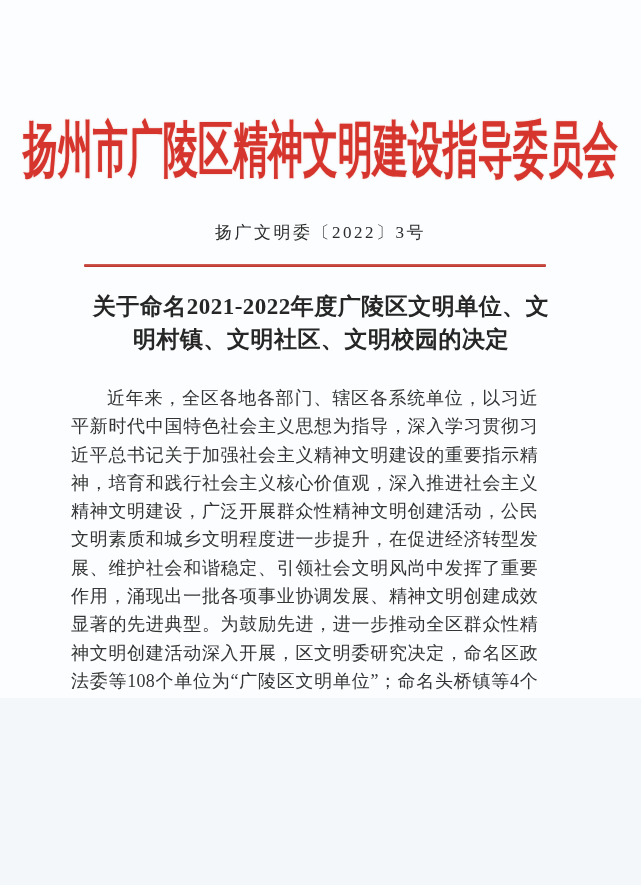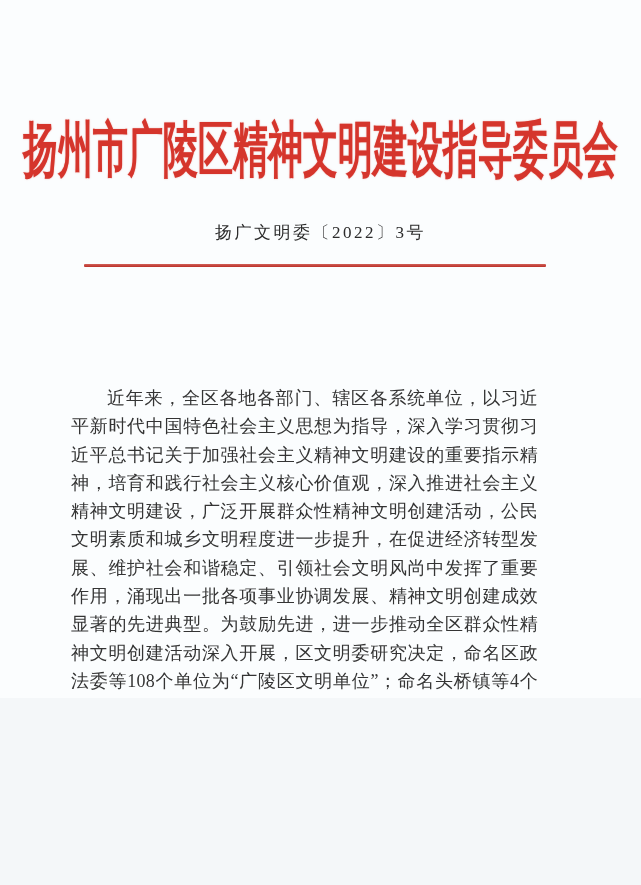--- a/index.html
+++ b/index.html
@@ -91,18 +91,19 @@
 <div class="page">
 
   <h1 class="header-title">
     <span class="stretch">扬州市广陵区精神文明建设指导委员会</span>
   </h1>
 
   <div class="doc-number">扬广文明委〔2022〕3号</div>
 
   <div class="red-line"></div>
 
+  <h2 class="doc-title">关于命名2021-2022年度广陵区文明单位、文明村镇、文明社区、文明校园的决定</h2>
 
   <p class="body-text">近年来，全区各地各部门、辖区各系统单位，以习近平新时代中国特色社会主义思想为指导，深入学习贯彻习近平总书记关于加强社会主义精神文明建设的重要指示精神，培育和践行社会主义核心价值观，深入推进社会主义精神文明建设，广泛开展群众性精神文明创建活动，公民文明素质和城乡文明程度进一步提升，在促进经济转型发展、维护社会和谐稳定、引领社会文明风尚中发挥了重要作用，涌现出一批各项事业协调发展、精神文明创建成效显著的先进典型。为鼓励先进，进一步推动全区群众性精神文明创建活动深入开展，区文明委研究决定，命名区政法委等108个单位为“广陵区文明单位”；命名头桥镇等4个镇为“广陵区文明乡镇”；命名经济开发区宦桥村等52个村为“广陵区文明村”；命名经济开发区翠月嘉苑社区等56个社区为“广陵区文明社区”；命名扬州市育才小学等16个学校为“广陵区文明校园”。</p>
 
   <div class="page-number">1</div>
 
 </div>
 
 </body></html>

